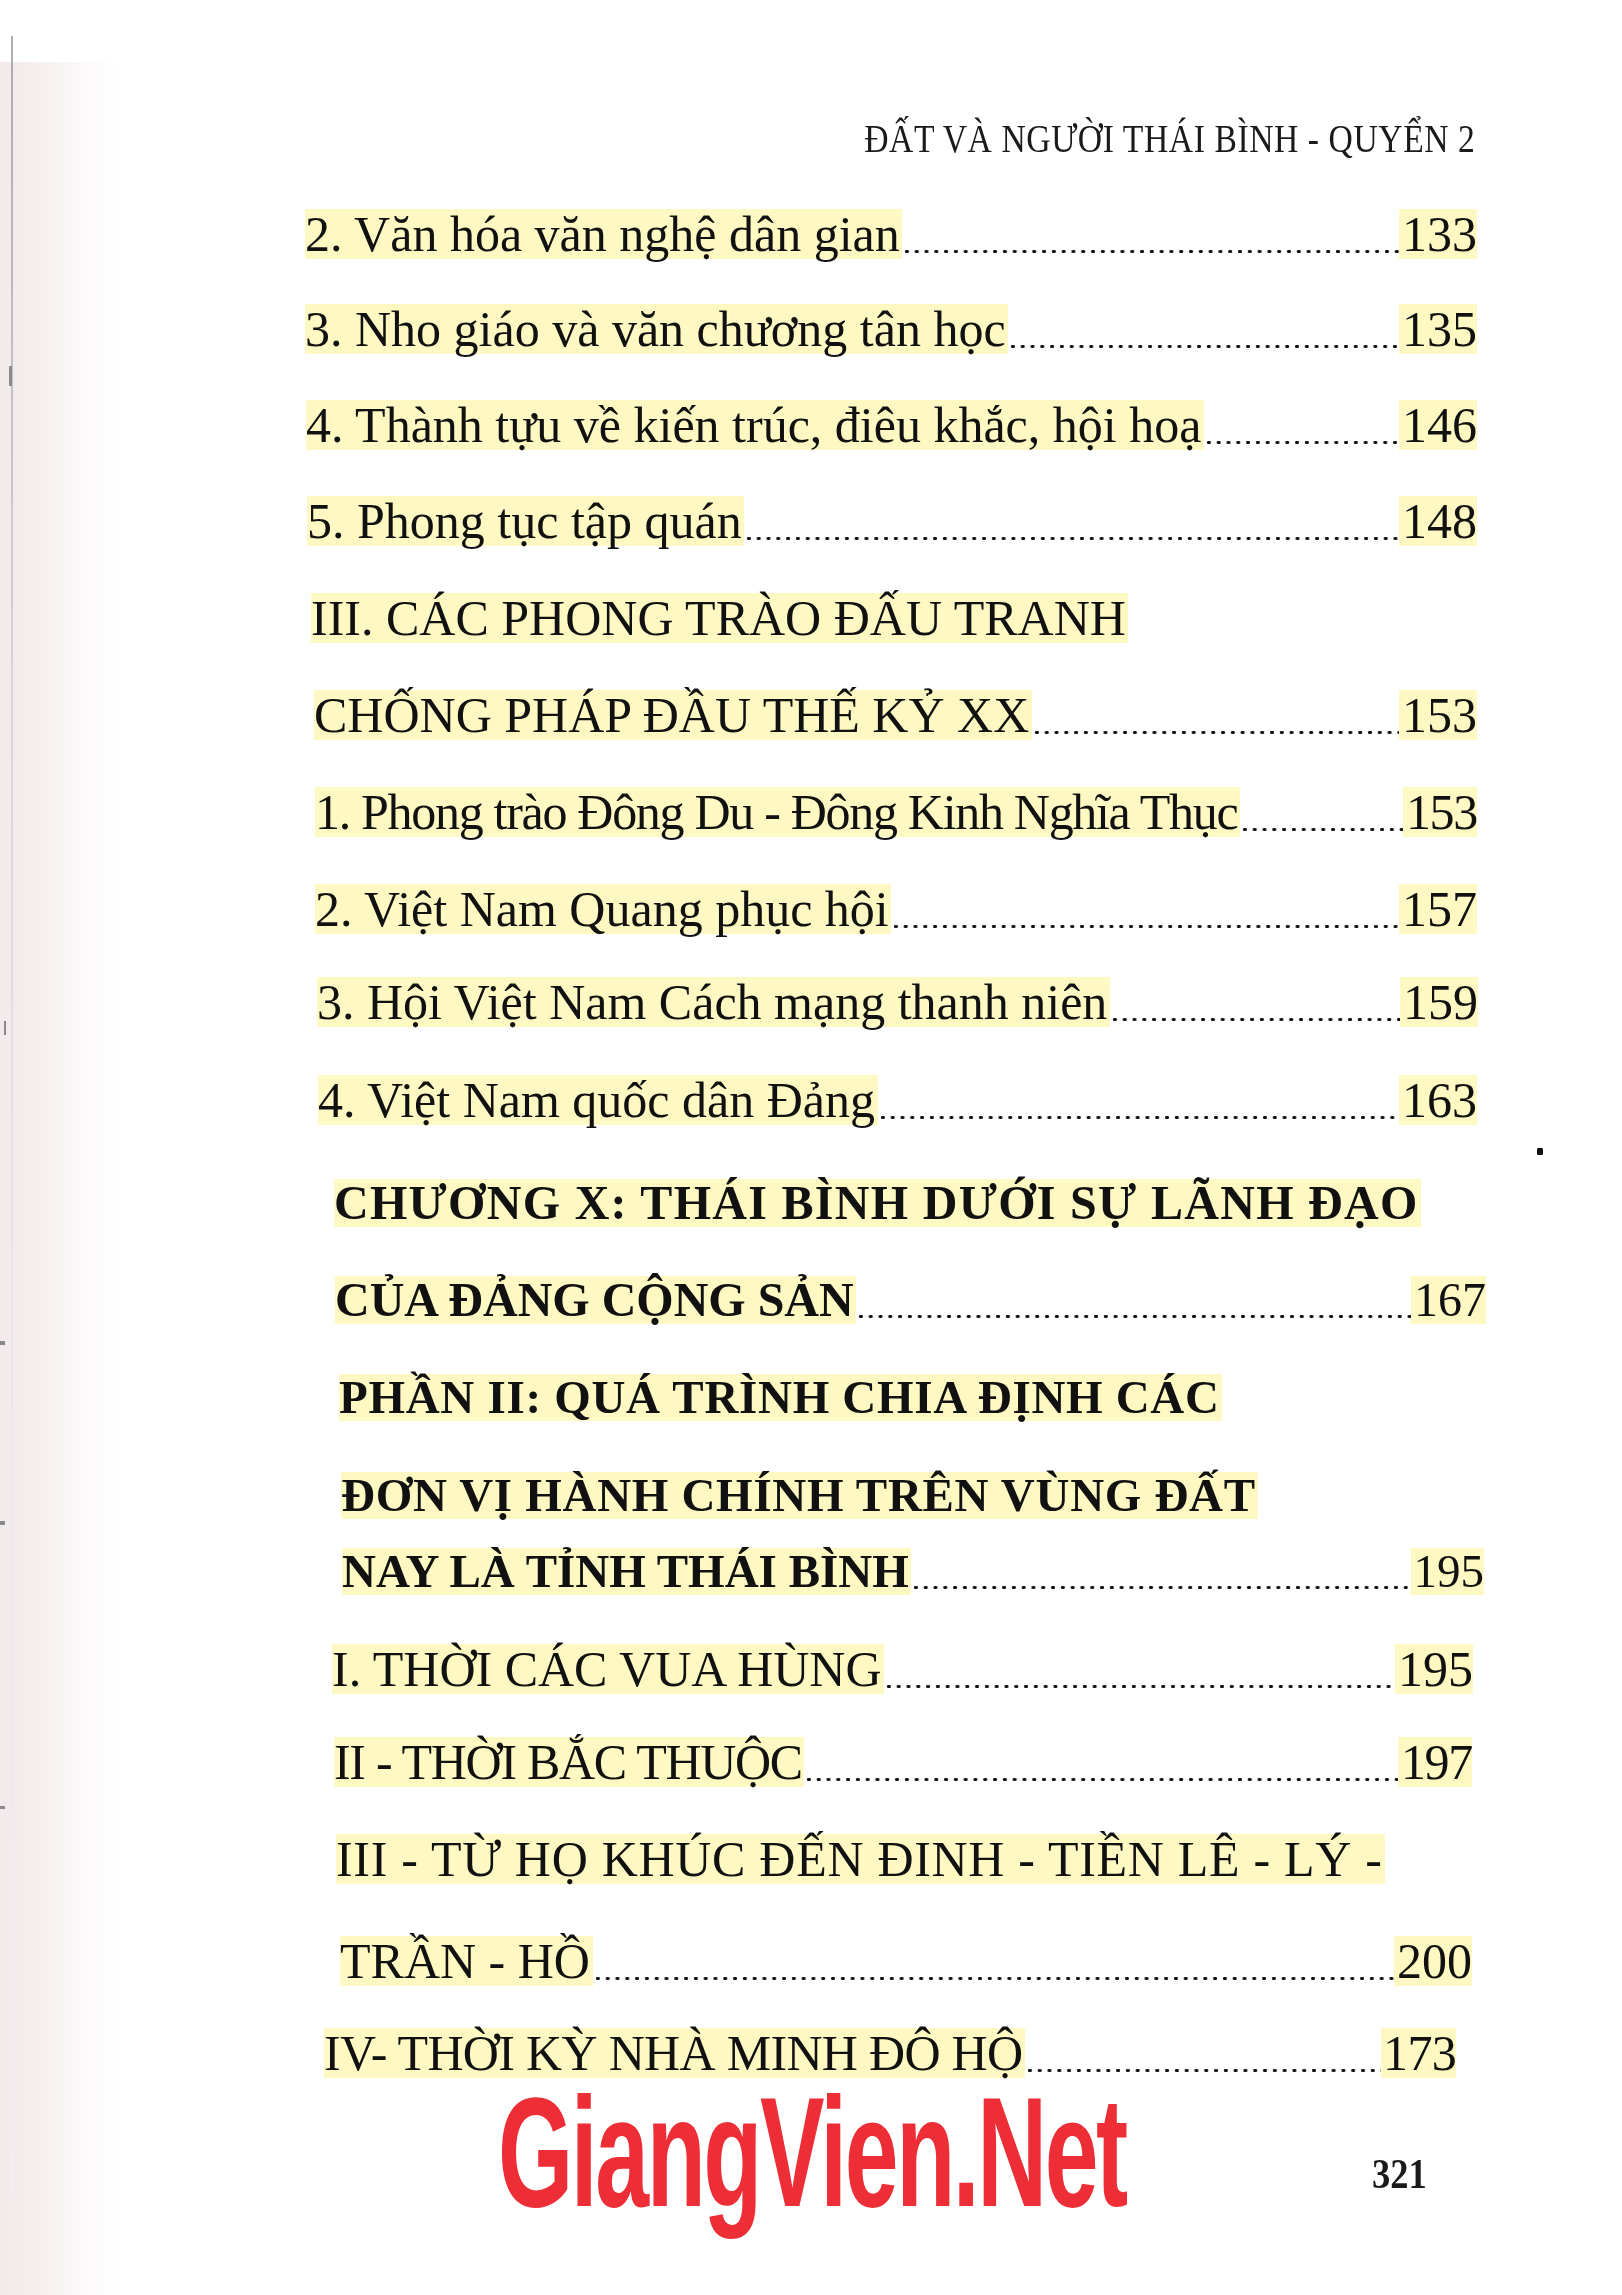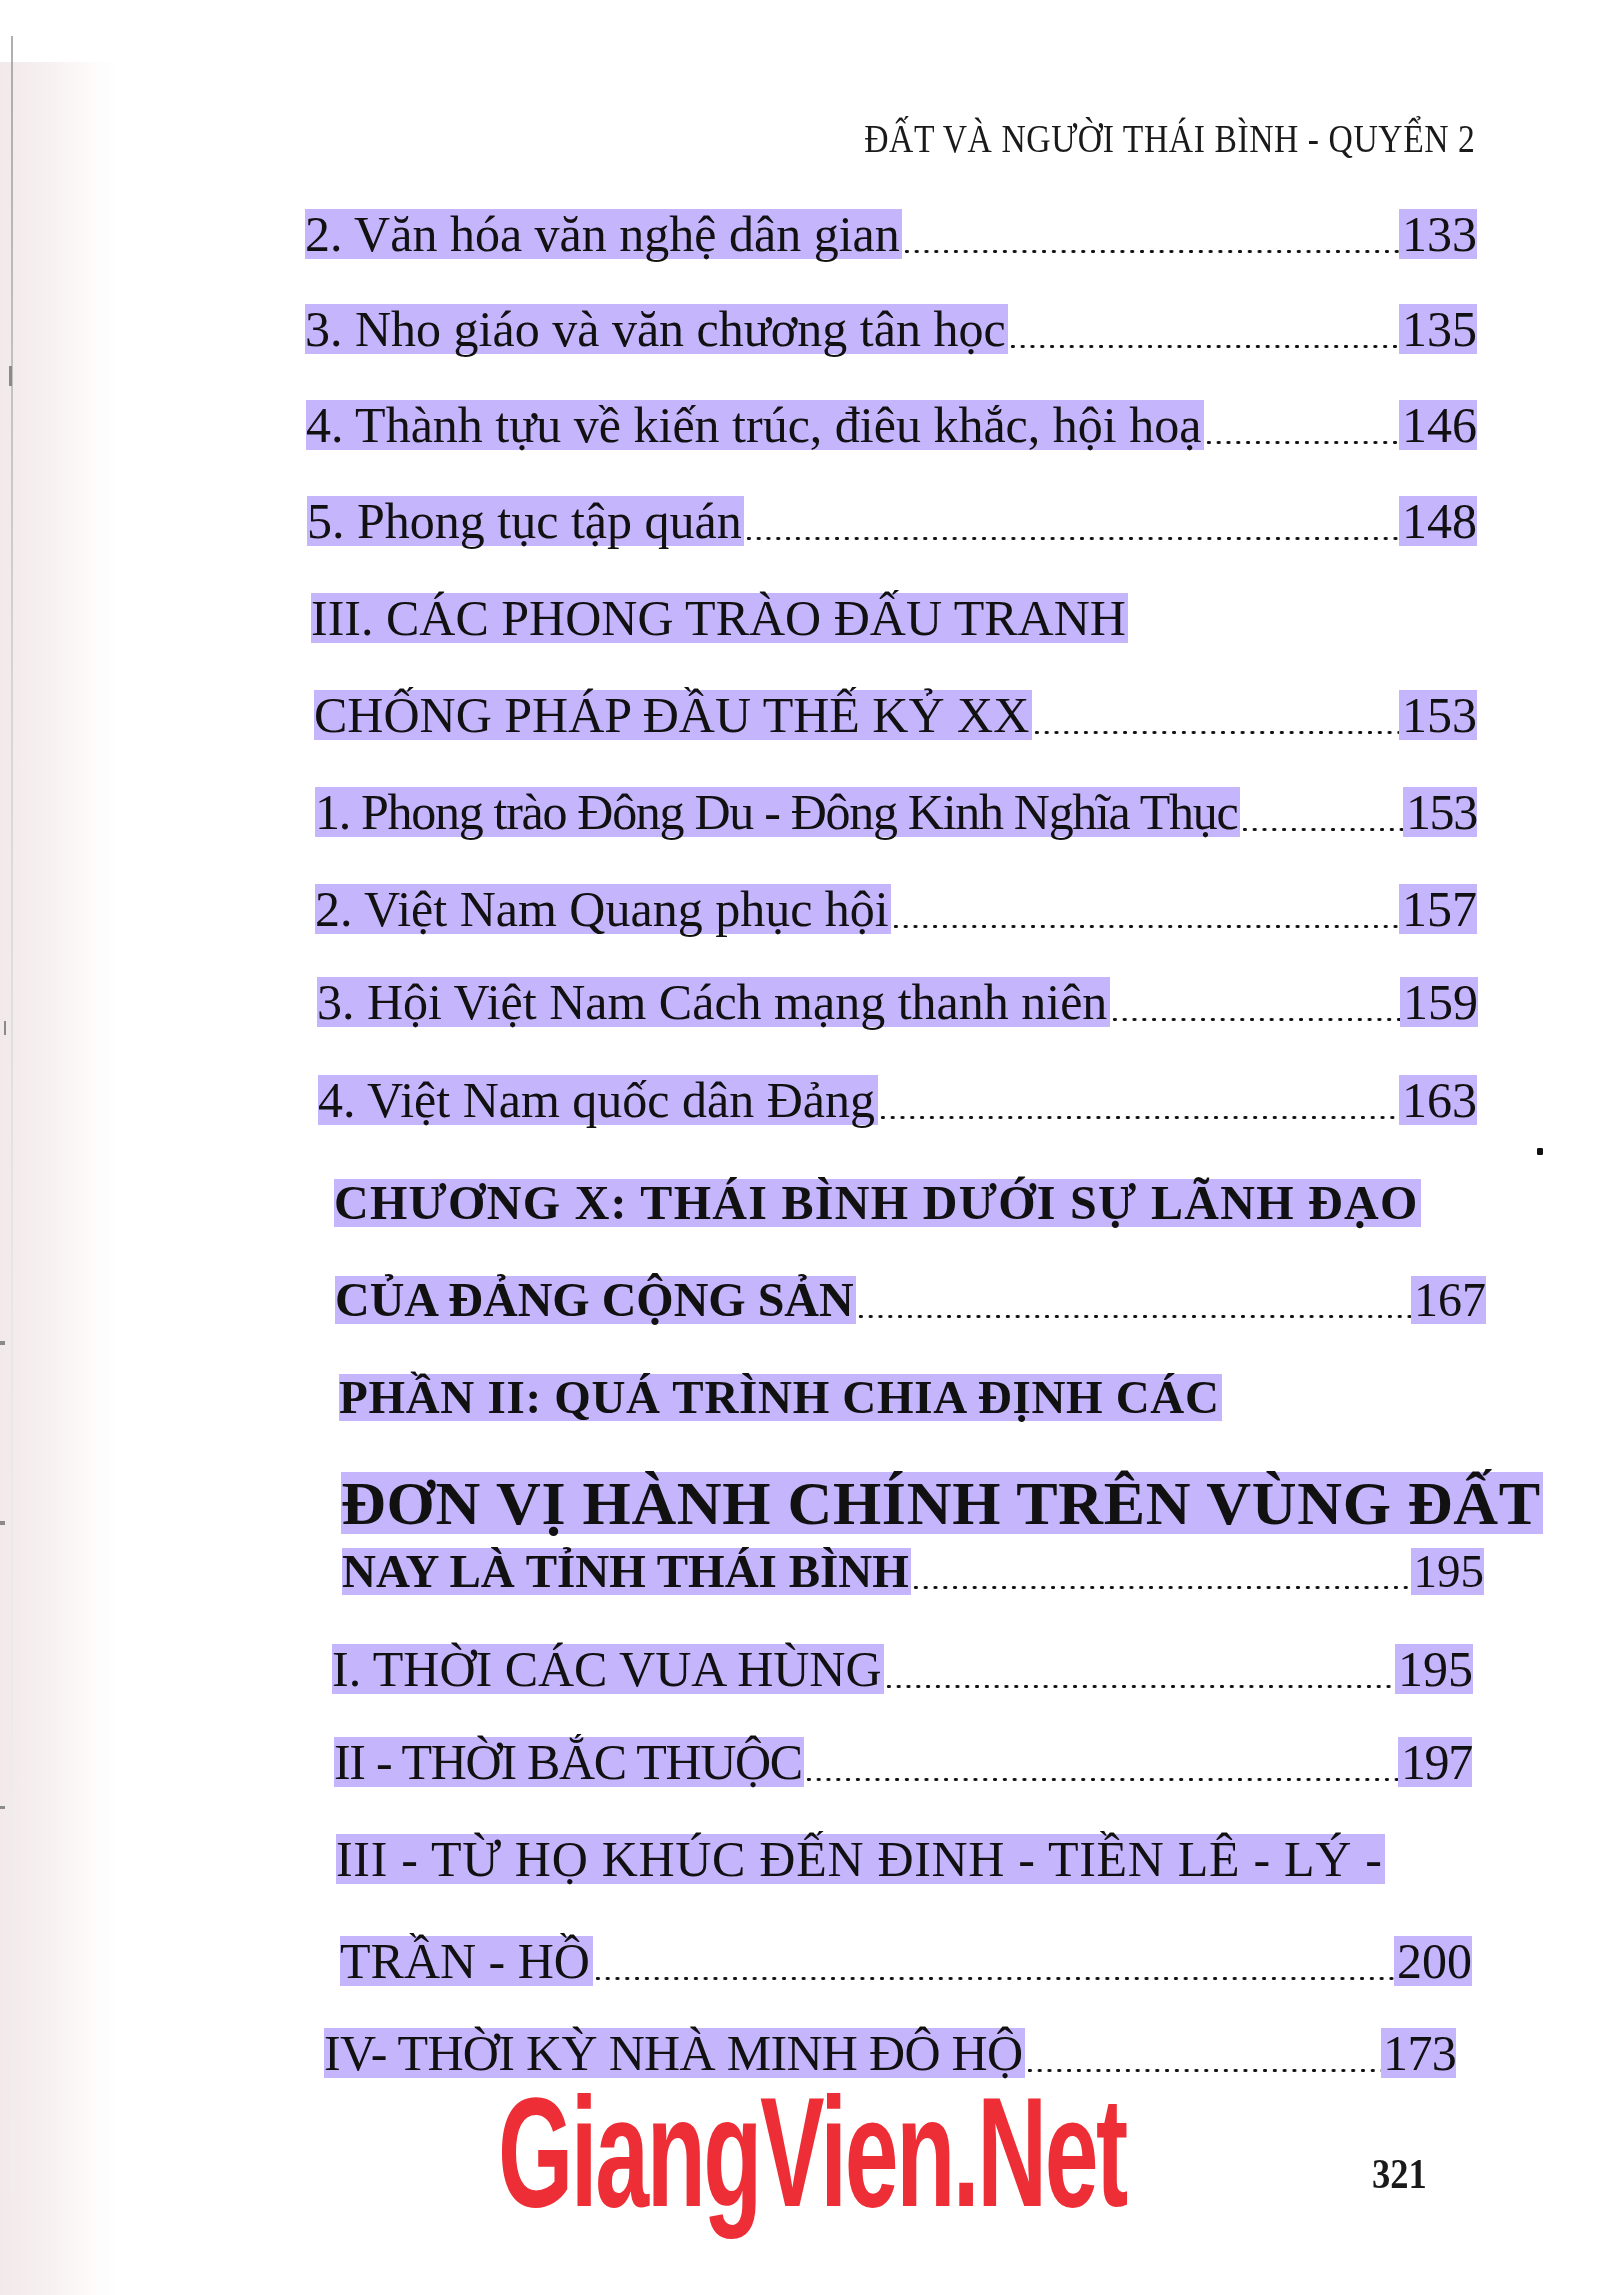--- a/index.html
+++ b/index.html
@@ -26,21 +26,21 @@
     font-size: 41px; letter-spacing: 0.7px; line-height: 1;
     transform: scaleX(0.82); transform-origin: right center;
     white-space: nowrap; color: #1a1a1a;
   }
 
   .toc { position: absolute; left: 0; top: 0; width: 1622px; }
   .line {
     position: absolute; display: flex; align-items: baseline;
     white-space: nowrap; font-size: 50px; line-height: 1;
   }
-  .line .txt, .line .pg { position: relative; z-index: 2; background: #c4b5fd; }
+  .line .txt, .line .pg { position: relative; z-index: 2; background: #fef9c3; }
   .line .txt { padding-right: 2.6px; }
   .line .pg { padding-left: 2.6px; text-align: right; }
   .line .dots {
     flex: 1; height: 5.2px; margin: 0 0 1.3px 0; align-self: flex-end; position: relative; top: -3.9px;
     background-image: radial-gradient(circle, #111 1.7px, transparent 2px);
     background-size: 9.8px 5.2px; background-repeat: repeat-x; background-position: left center;
   }
   .bold { font-weight: bold; margin-left: 11px; }
 
   .watermark {
@@ -137,21 +137,21 @@
   <div class="line bold" style="left:324px;top:1276px;width:1151px;font-size:48px">
     <span class="txt">CỦA ĐẢNG CỘNG SẢN</span>
     <span class="dots"></span>
     <span class="pg" style="font-weight:normal">167</span>
   </div>
 
   <div class="line bold" style="left:328px;top:1374px;font-size:47px;letter-spacing:0.7px">
     <span class="txt">PHẦN II: QUÁ TRÌNH CHIA ĐỊNH CÁC</span>
   </div>
 
-  <div class="line bold" style="left:330px;top:1472px;font-size:62px;letter-spacing:0.7px">
+  <div class="line bold" style="left:330px;top:1472px;font-size:47px;letter-spacing:0.7px">
     <span class="txt">ĐƠN VỊ  HÀNH CHÍNH TRÊN VÙNG ĐẤT</span>
   </div>
 
   <div class="line bold" style="left:331px;top:1548px;width:1142px;font-size:47px">
     <span class="txt">NAY LÀ TỈNH THÁI BÌNH</span>
     <span class="dots"></span>
     <span class="pg" style="font-weight:normal">195</span>
   </div>
 
   <div class="line" style="left:332px;top:1644px;width:1141px">

